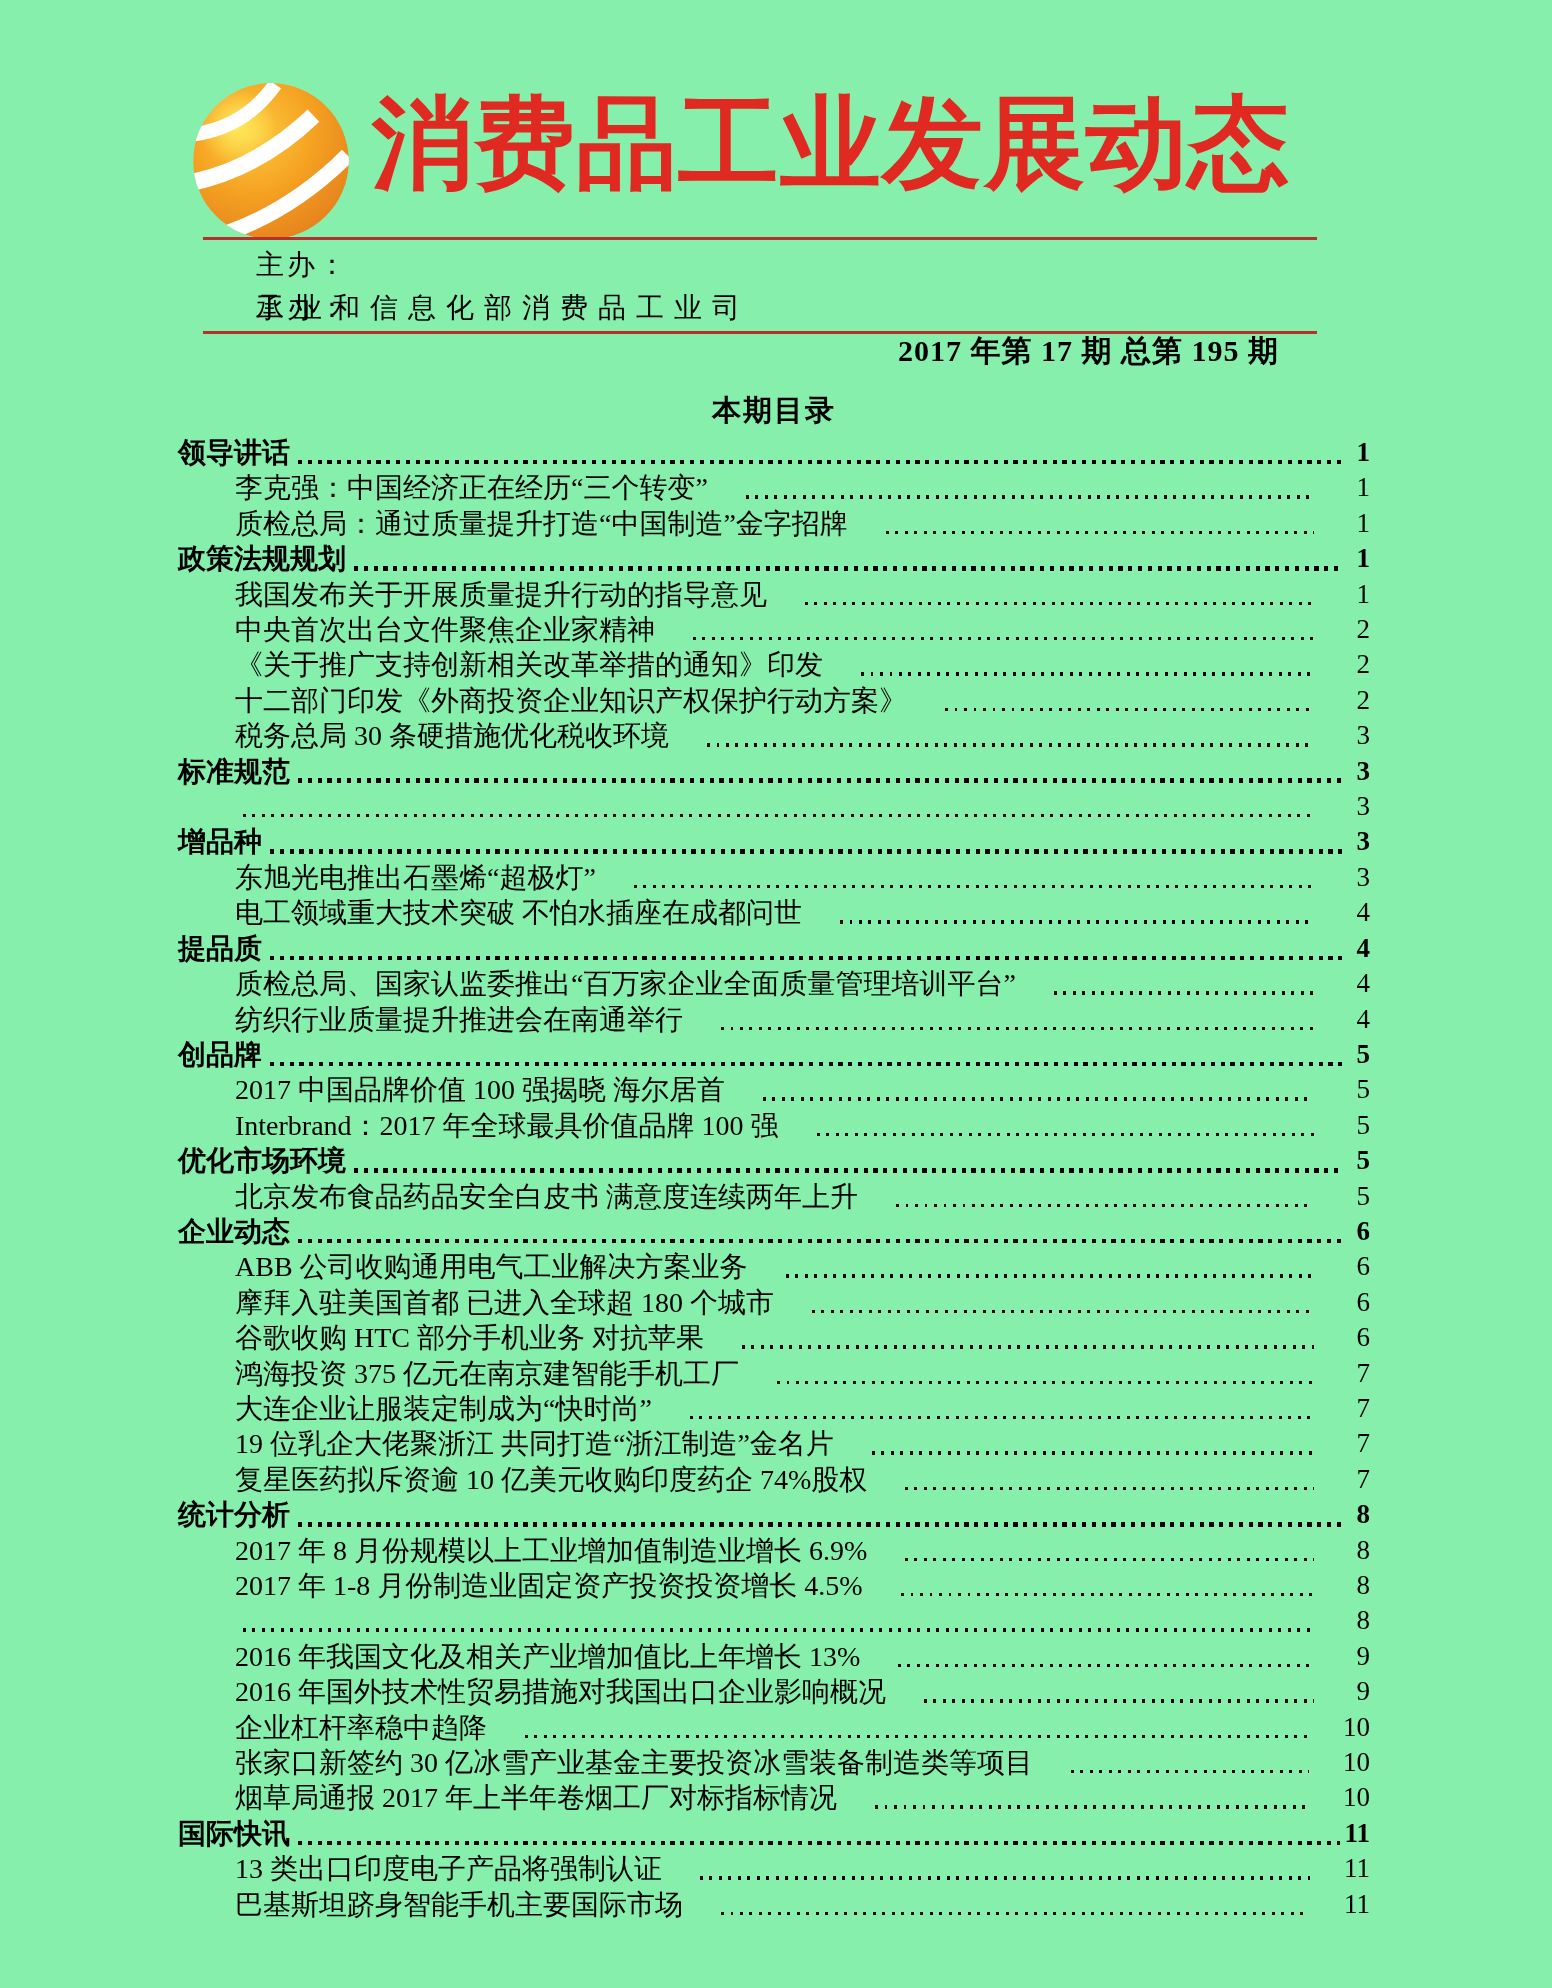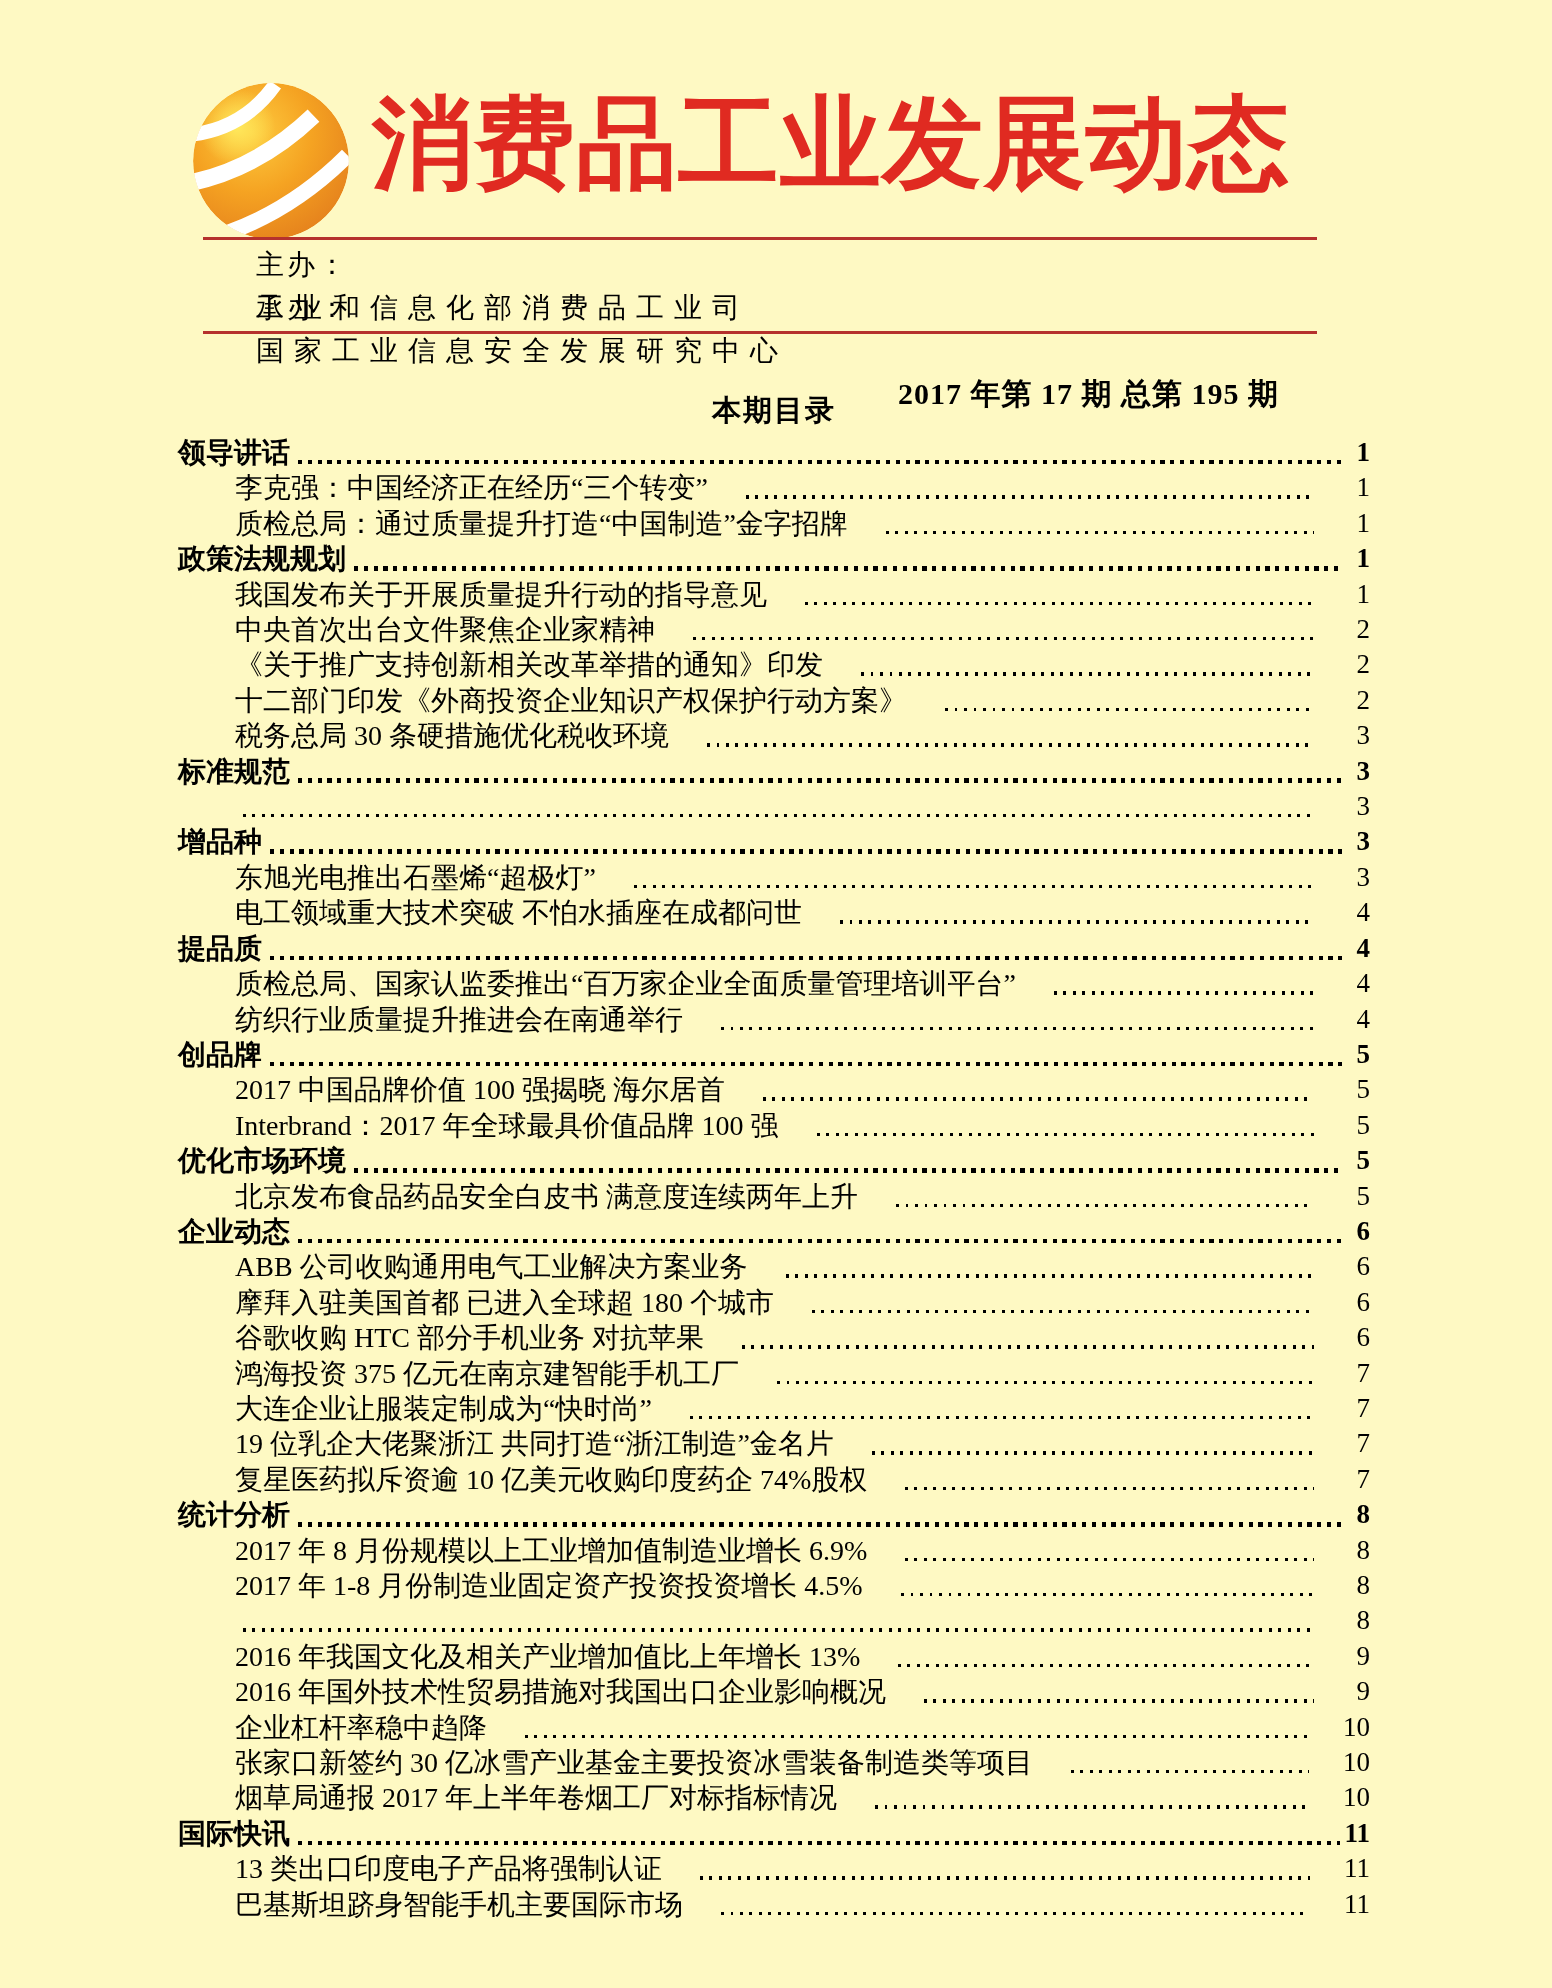--- a/index.html
+++ b/index.html
@@ -1,20 +1,20 @@
 <!DOCTYPE html>
 <html><head>
 <meta charset="utf-8">
 <style>
   html,body{margin:0;padding:0;background:#9a9a9a;}
   .page{
     position:relative;
     width:1552px;height:1988px;
     margin:0 auto;
-    background:#fef9c3;
+    background:#86efac;
     font-family:"Liberation Serif", serif;
     color:#000;
     overflow:hidden;
   }
 
   
   .logo{position:absolute;left:183px;top:76px;width:176px;height:170px;}
   .masthead-title{
     position:absolute;left:372px;top:86px;margin:0;
     font-family:"Liberation Sans", sans-serif;
@@ -94,21 +94,20 @@
 
   <div class="rule rule-top"></div>
 
   <div class="masthead-org">
     <div class="org-row">
       <span class="org-label">主办：</span>
       <span class="org-value">工业和信息化部消费品工业司</span>
     </div>
     <div class="org-row">
       <span class="org-label">承办：</span>
-      <span class="org-value">国家工业信息安全发展研究中心</span>
       <span class="issue">2017 年第 17 期  总第 195 期</span>
     </div>
   </div>
 
   <div class="rule rule-bottom"></div>
 
   <div class="toc">
     <h2 class="toc-title">本期目录</h2>
     <div class="toc-list">
         <div class="toc-row level-1">

